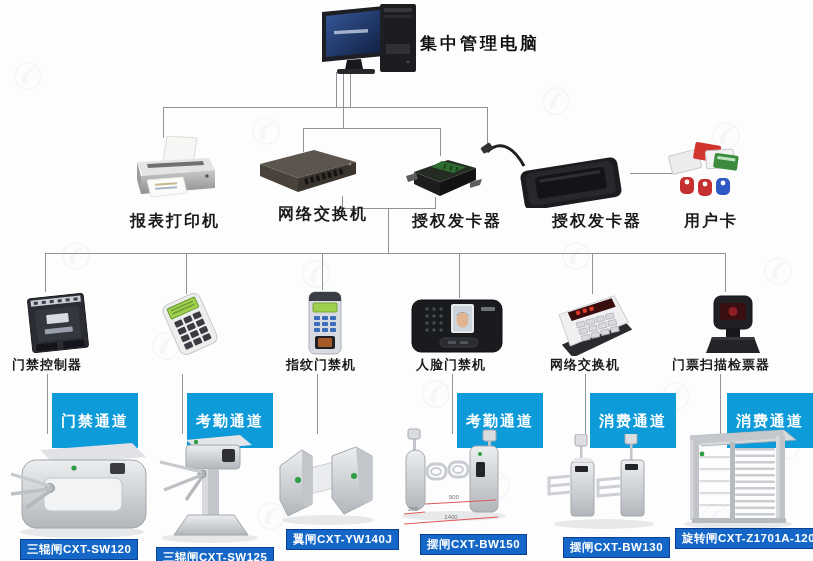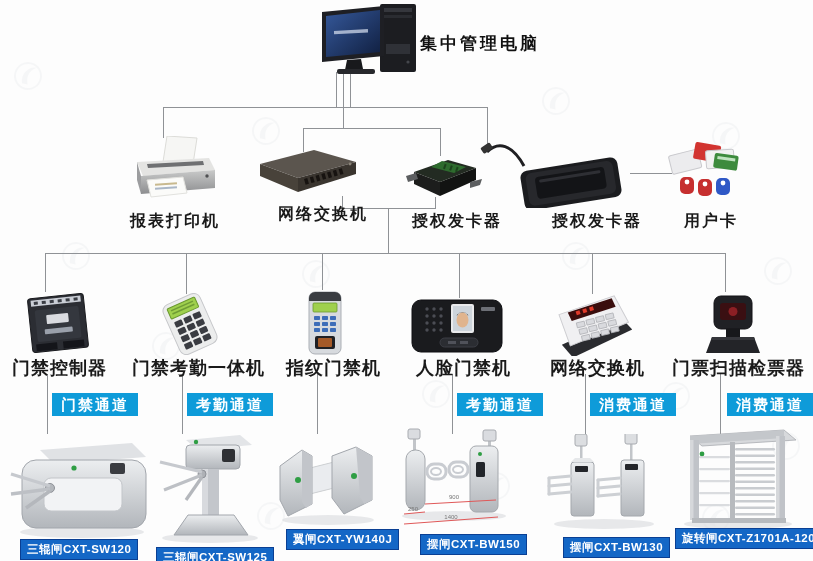--- a/index.html
+++ b/index.html
@@ -7,27 +7,27 @@
     position:relative;width:813px;height:561px;overflow:hidden;
     background:#fdfdfd;
     font-family:"Liberation Sans",sans-serif;
   }
   .ln{position:absolute;background:var(--line_color);}
   .dev{position:absolute;}
   .dev-label{
     position:absolute;white-space:nowrap;color:#1a1a1a;
     font-size:16px;font-weight:600;letter-spacing:2px;
   }
-  .dev-label.sm{font-size:18px;letter-spacing:1px;font-family:Liberation Serif, serif;}
+  .dev-label.sm{font-size:13px;letter-spacing:1px;font-family:Liberation Serif, serif;}
   .title-label{
     position:absolute;white-space:nowrap;color:#111;
     font-size:17px;font-weight:600;letter-spacing:3px;
   }
   .channel{
-    position:absolute;height:21px;line-height:21px;padding:1px 9px;
+    position:absolute;height:21px;line-height:21px;padding:17px 9px;
     background:var(--channel_bg);color:#fff;white-space:nowrap;
     font-size:15px;font-weight:600;letter-spacing:2px;
   }
   .gate-label{
     position:absolute;padding:2px 6px;background:var(--gate_bg);
     border:1px solid var(--gate_border);color:#fff;white-space:nowrap;
     font-size:11.5px;font-weight:700;letter-spacing:.5px;
   }
   .wm{position:absolute;opacity:.06;transform:rotate(-18deg);}
   svg{display:block;}
@@ -259,21 +259,20 @@
         <rect x="34" y="31" width="8" height="6" rx="1" fill="#3a3c42"></rect>
         <rect x="44" y="31" width="8" height="6" rx="1" fill="#3a3c42"></rect>
       <rect x="24" y="39" width="8" height="6" rx="1" fill="#3a3c42"></rect>
         <rect x="34" y="39" width="8" height="6" rx="1" fill="#3a3c42"></rect>
         <rect x="44" y="39" width="8" height="6" rx="1" fill="#3a3c42"></rect>
       <rect x="24" y="47" width="8" height="6" rx="1" fill="#3a3c42"></rect>
         <rect x="34" y="47" width="8" height="6" rx="1" fill="#3a3c42"></rect>
         <rect x="44" y="47" width="8" height="6" rx="1" fill="#3a3c42"></rect>
     </g>
   </svg>
-  <div class="dev-label sm" style="left:132px;top:356px">门禁考勤一体机</div>
 
   <svg class="dev" style="left:301px;top:290px" width="48" height="66" viewBox="0 0 48 66">
     <rect x="8" y="2" width="32" height="62" rx="6" fill="#d7dade" stroke="#abafb5" stroke-width="1"></rect>
     <path d="M8,8 a6,6 0 0 1 6,-6 h20 a6,6 0 0 1 6,6 v3 h-32 z" fill="#3a3d42"></path>
     <rect x="12" y="13" width="24" height="9" rx="1" fill="#9fd04e" stroke="#6a9a2e" stroke-width="0.8"></rect>
     <rect x="13" y="26" width="6" height="4" rx="0.8" fill="#3d6db8"></rect>
       <rect x="21" y="26" width="6" height="4" rx="0.8" fill="#3d6db8"></rect>
       <rect x="29" y="26" width="6" height="4" rx="0.8" fill="#3d6db8"></rect>
     <rect x="13" y="32" width="6" height="4" rx="0.8" fill="#3d6db8"></rect>
       <rect x="21" y="32" width="6" height="4" rx="0.8" fill="#3d6db8"></rect>

